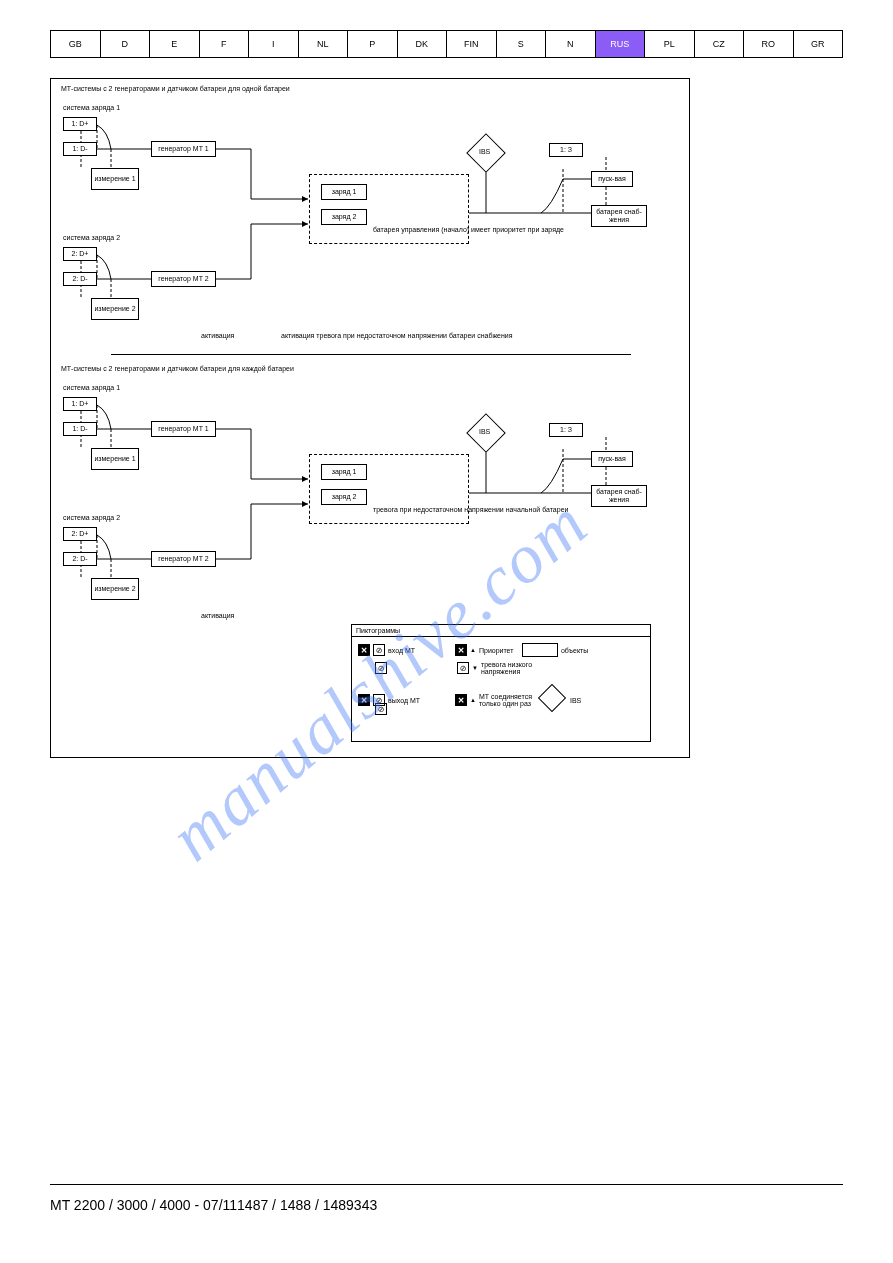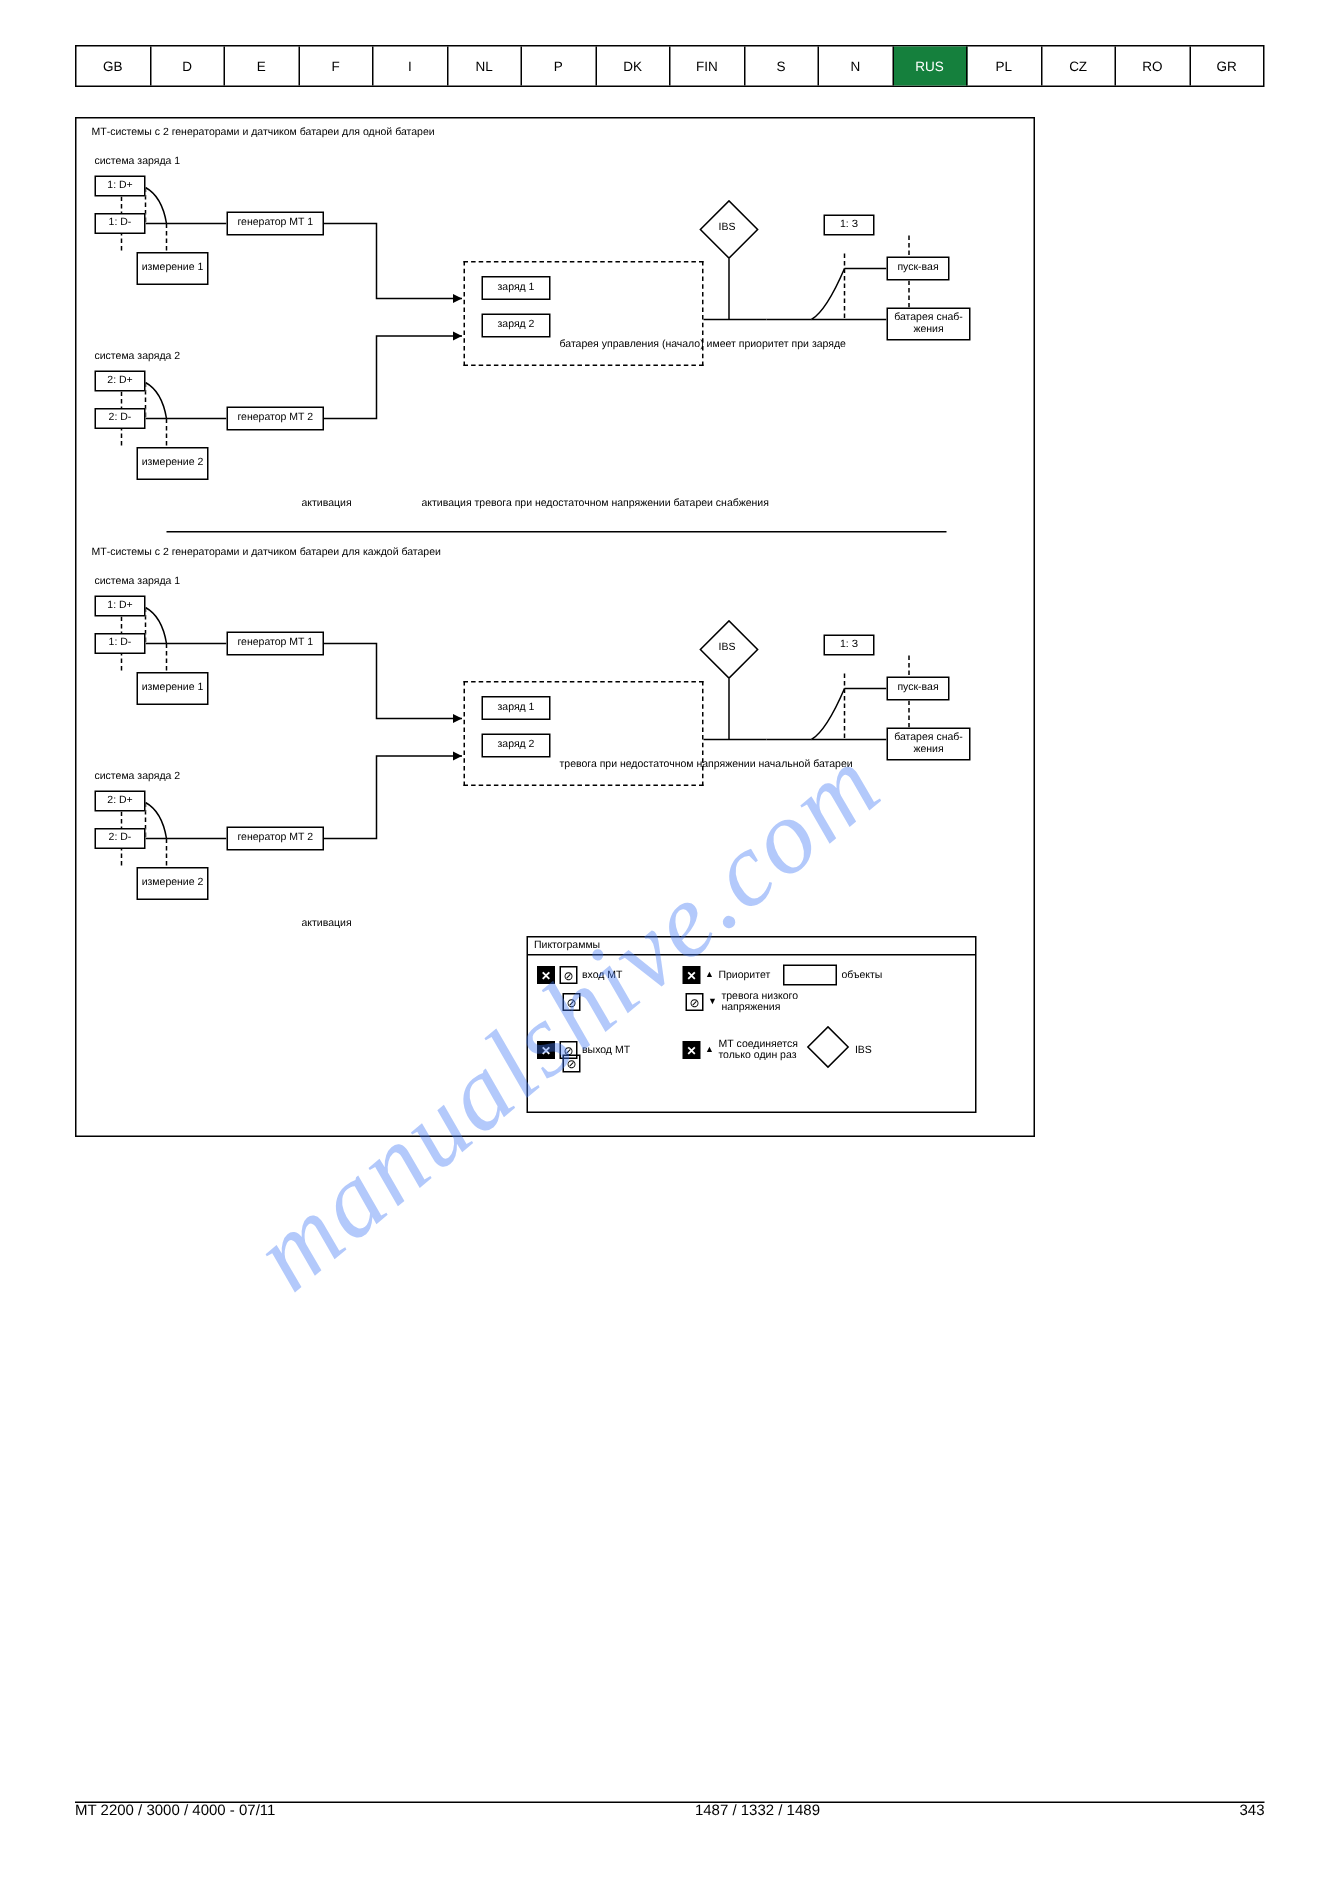--- a/index.html
+++ b/index.html
@@ -3,21 +3,21 @@
 <meta charset="utf-8">
 <style>
   * { box-sizing: border-box; margin: 0; padding: 0; }
   body { font-family: Arial, sans-serif; font-size: 10px; background: #fff; color: #000; width: 893px; position: relative; }
   .page { width: 893px; height: 1263px; position: relative; padding: 30px 50px; }
 
   
   .tabbar { display: flex; width: 100%; height: 28px; border: 1.5px solid #000; margin-bottom: 20px; }
   .tab { flex: 1; border-right: 1px solid #000; display: flex; align-items: center; justify-content: center; font-size: 9px; }
   .tab:last-child { border-right: none; }
-  .tab.active { background: #15803d; color: #fff; }
+  .tab.active { background: #8b5cf6; color: #fff; }
 
   
   .frame { width: 640px; height: 680px; border: 1.5px solid #000; position: relative; }
 
   
   .box { position: absolute; border: 1px solid #000; background: #fff; font-size: 7px; display: flex; align-items: center; justify-content: center; text-align: center; padding: 1px 2px; line-height: 1.1; }
   .title-lbl { position: absolute; font-size: 7px; }
 
   
   .dashed { position: absolute; border: 1px dashed #000; }
@@ -38,21 +38,21 @@
   .bb { display: inline-flex; width: 12px; height: 12px; background: #000; color: #fff; align-items: center; justify-content: center; font-size: 8px; font-weight: bold; }
   .wb { display: inline-flex; width: 12px; height: 12px; border: 1px solid #000; color: #000; align-items: center; justify-content: center; font-size: 8px; }
   .wbox-lg { display: inline-flex; width: 36px; height: 14px; border: 1px solid #000; }
   .diamond-sm { display: inline-block; width: 20px; height: 20px; border: 1px solid #000; transform: rotate(45deg); background: #fff; }
   .row-lg { position: absolute; display: flex; align-items: center; gap: 3px; font-size: 7px; width: 100%; }
 
   
   .watermark { position: absolute; font-size: 70px; color: rgba(65,120,245,0.4); transform: rotate(-40deg); font-family: 'Times New Roman', serif; font-style: italic; pointer-events: none; left: 120px; top: 640px; letter-spacing: 2px; }
 
   
-  .footer { position: absolute; bottom: 50px; left: 50px; right: 50px; border-top: 1px solid #000; padding-top: 0; font-size: 10px; display: flex; justify-content: space-between; }
+  .footer { position: absolute; bottom: 50px; left: 50px; right: 50px; border-top: 1px solid #000; padding-top: 12px; font-size: 14px; display: flex; }
 </style>
 </head>
 <body>
 
 <div class="page">
 
   <div class="tabbar">
     <div class="tab">GB</div>
     <div class="tab">D</div>
     <div class="tab">E</div>
@@ -237,17 +237,17 @@
         </div>
       </div>
     </div>
 
   </div>
 
   <div class="watermark">manualshive.com</div>
 
   <div class="footer">
     <span>MT 2200 / 3000 / 4000 - 07/11</span>
-    <span>1487 / 1332 / 1489</span>
+    <span>1487 / 1488 / 1489</span>
     <span>343</span>
   </div>
 
 </div>
 
 </body></html>

